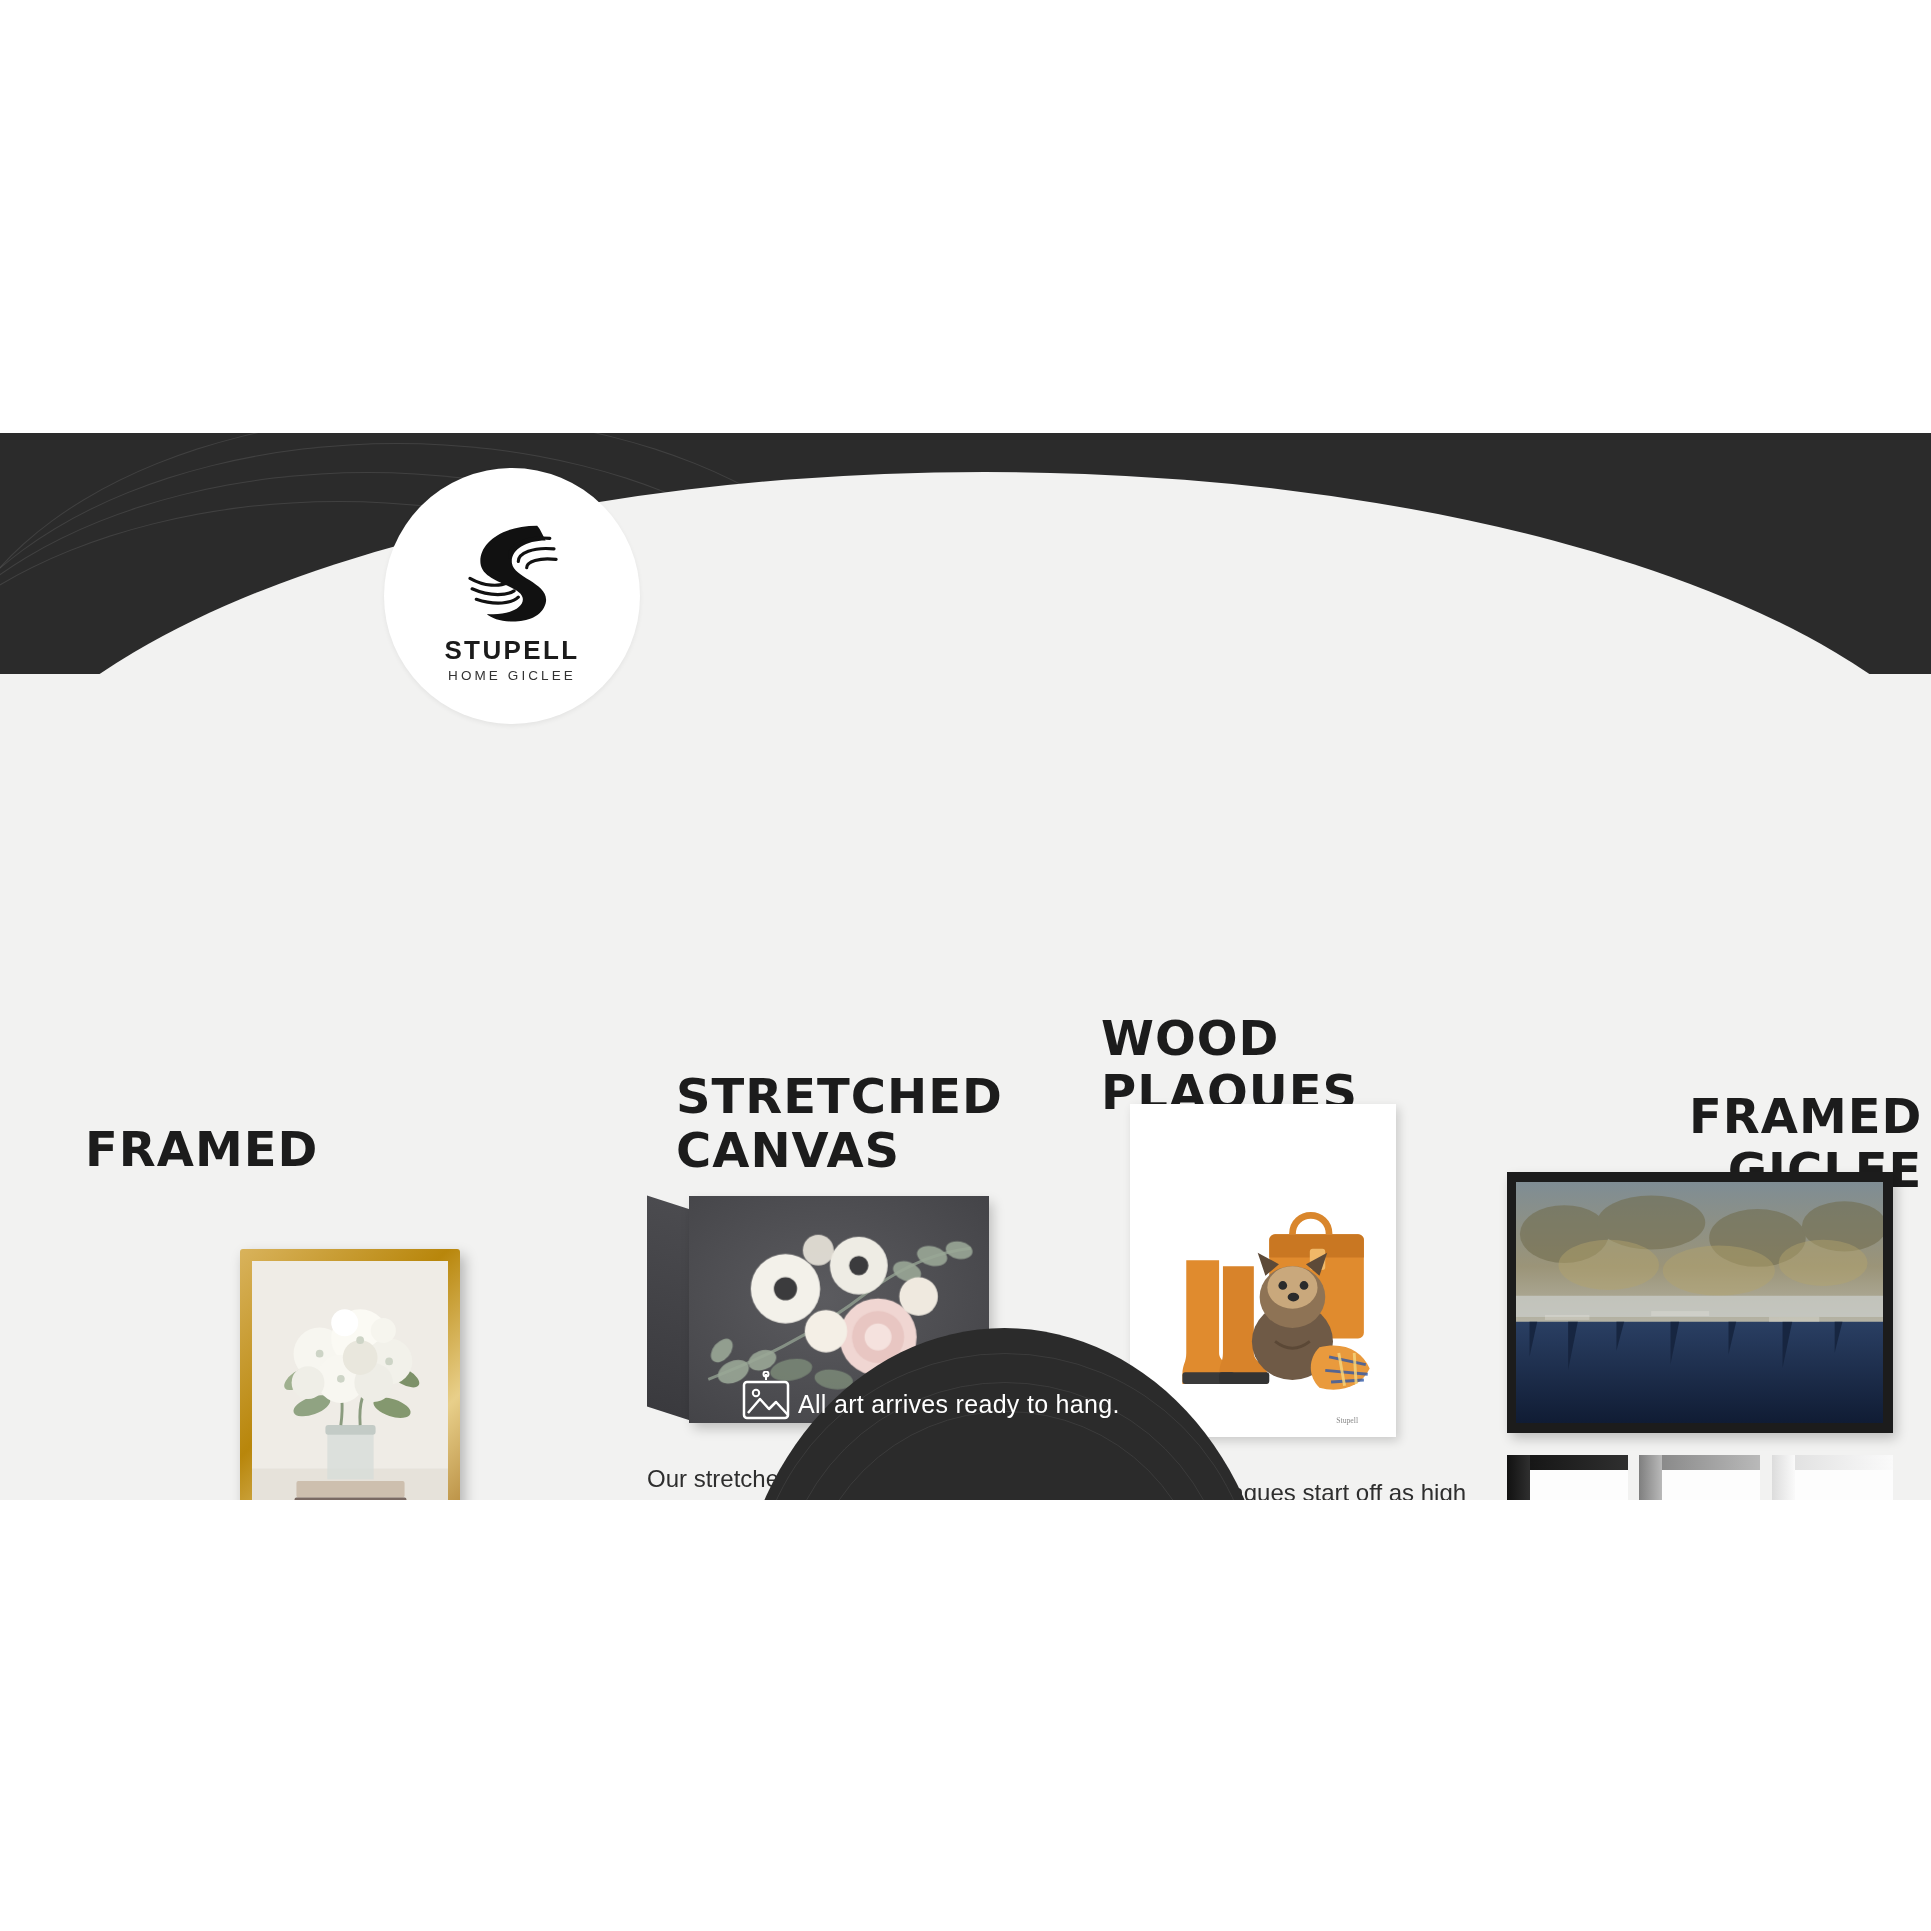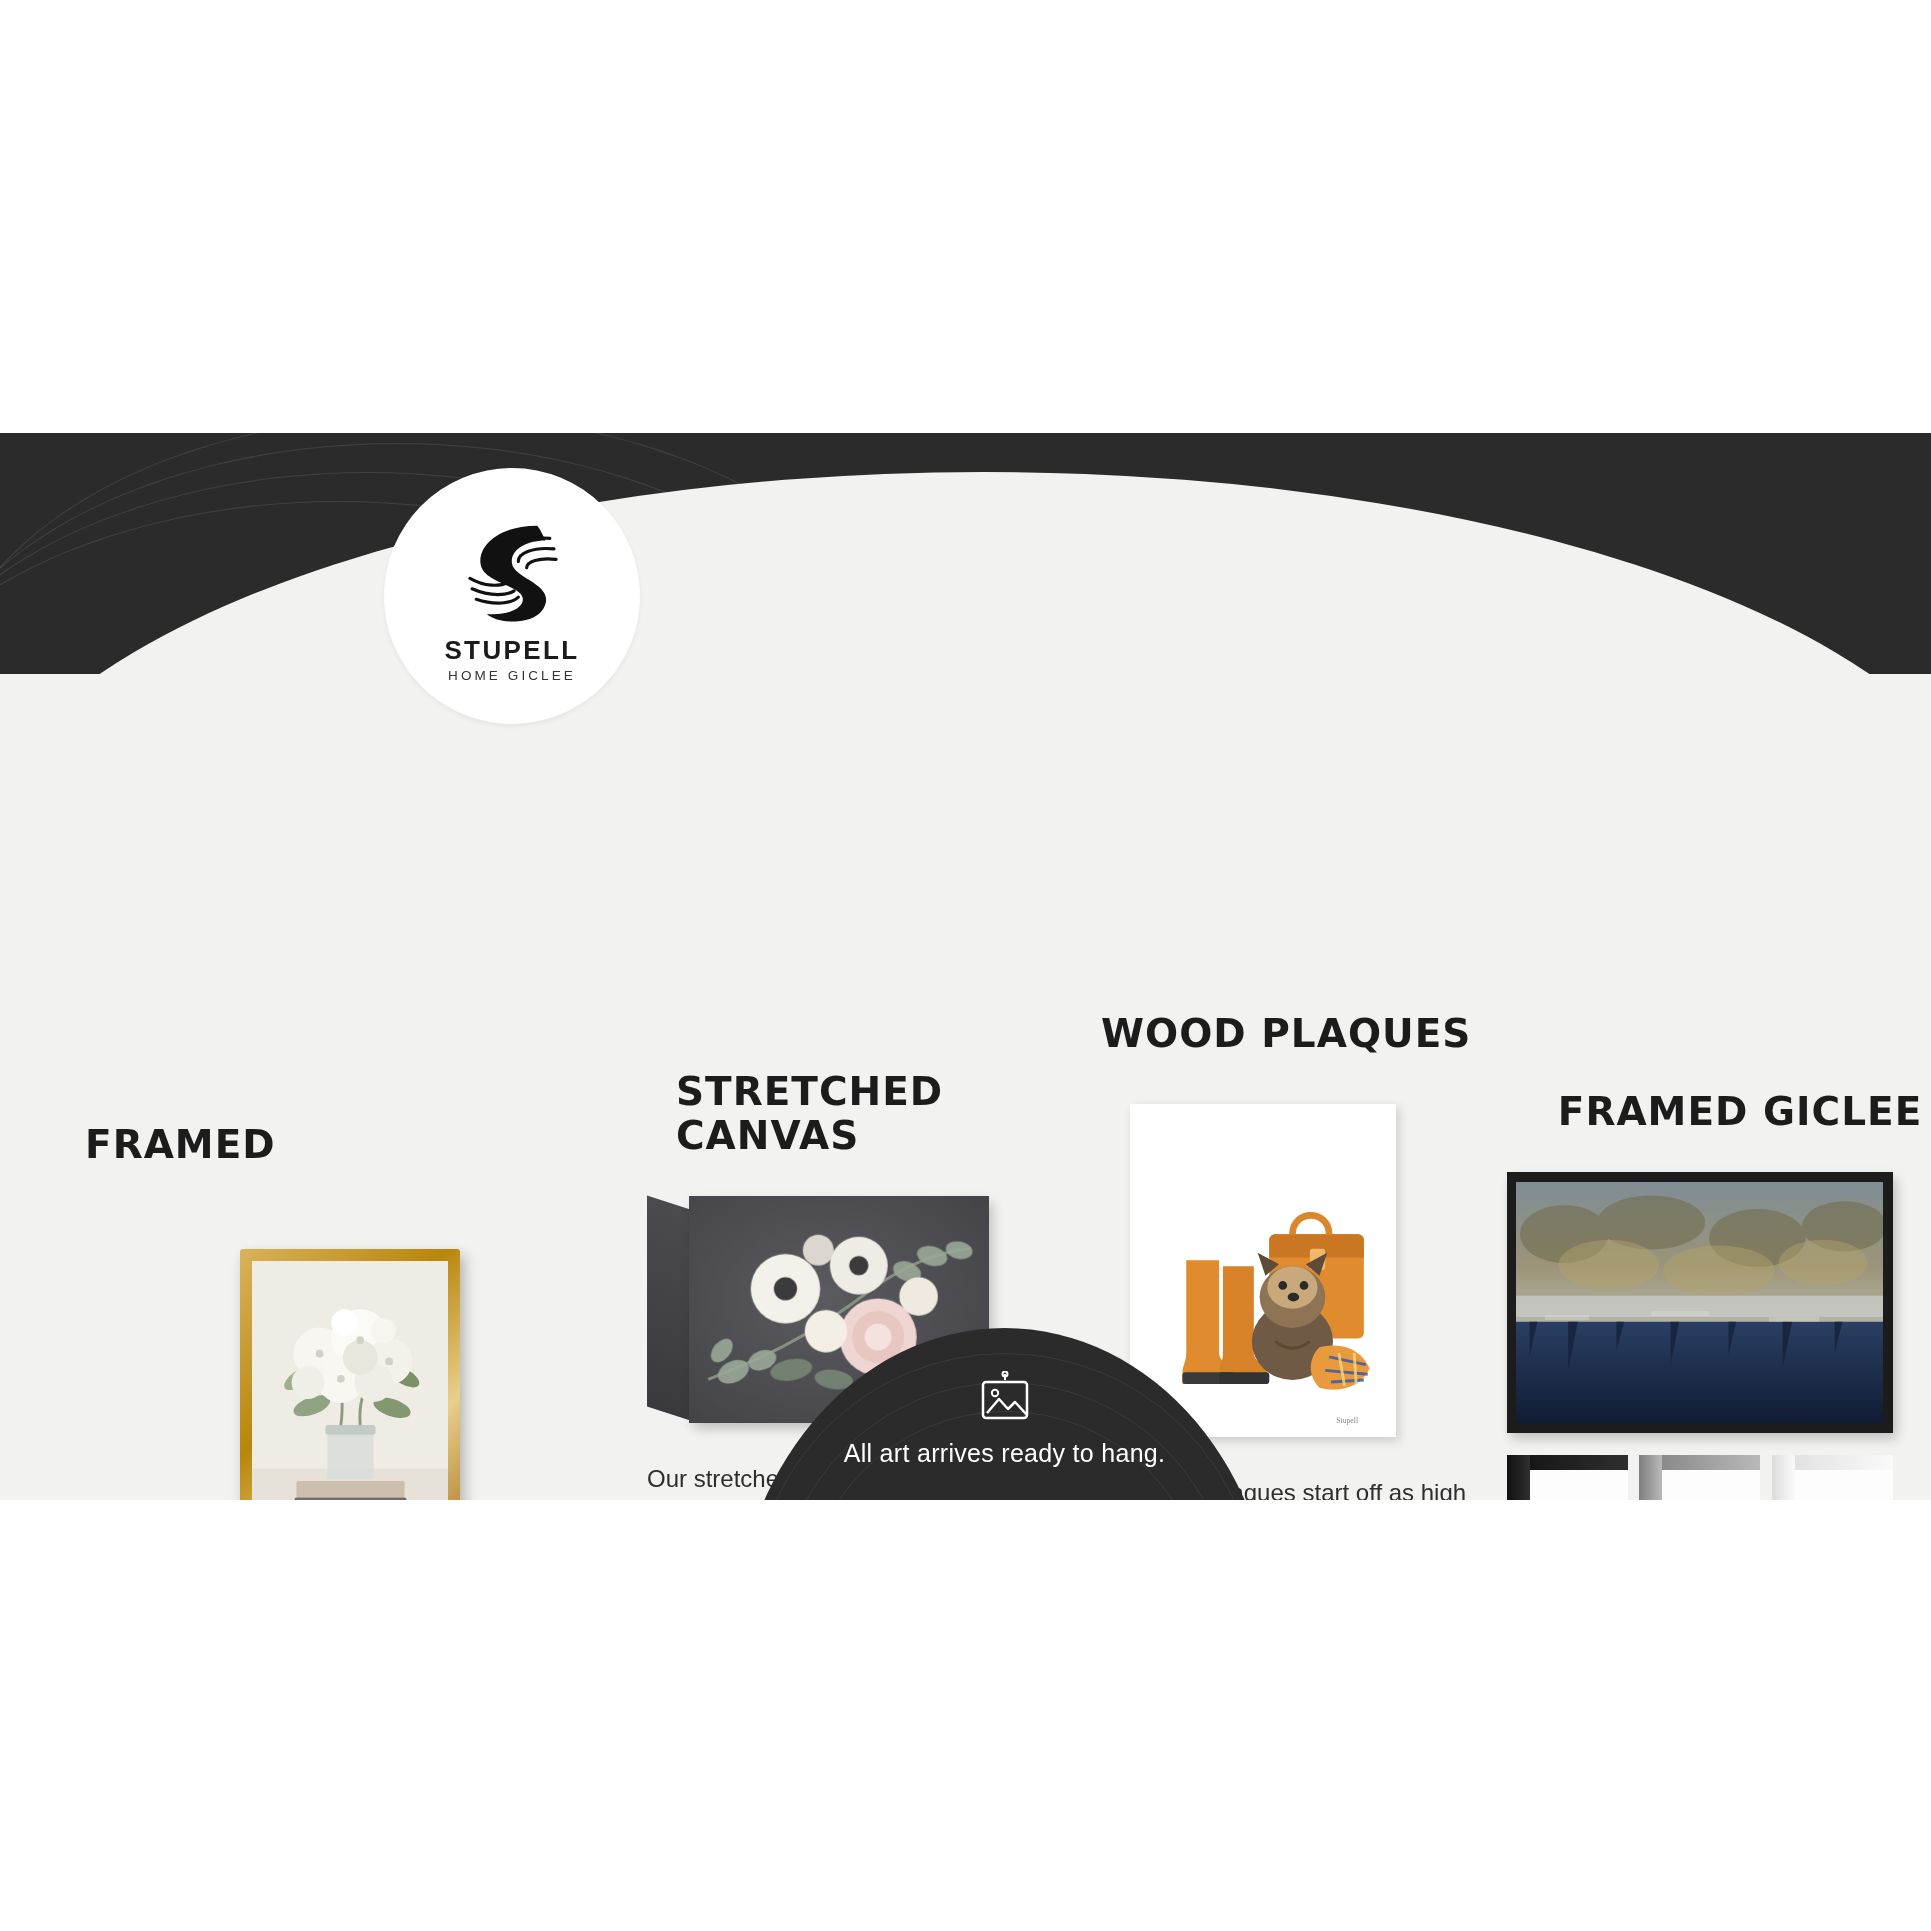--- a/index.html
+++ b/index.html
@@ -55,21 +55,21 @@
   }
 
   
   .col{position:absolute;}
   .col-title{
     font-family:"DejaVu Sans", sans-serif;
     font-weight:bold;
     color:#1c1c1c;
     letter-spacing:1px;
     line-height:1.12;
-    font-size:39px;
+    font-size:48px;
     text-transform:uppercase;
   }
   .col-body{
     font-family:"Liberation Sans", sans-serif;
     font-size:24px;
     line-height:1.52;
     color:#2e2e2e;
   }
 
   
@@ -146,21 +146,21 @@
     border-radius:50% 50% 0 0 / 100% 100% 0 0;
     overflow:hidden;
     z-index:4;
   }
   .bottom-arc .bstripe{
     position:absolute;border-radius:50%;
     border:1.9px solid rgba(255,255,255,0.08);
   }
   .arc-content{
     position:absolute;left:734px;top:1371px;width:541px;
-    display:flex;flex-direction:column;align-items:center;z-index:6;
+    display:flex;flex-direction:row;align-items:center;z-index:6;
   }
   .arc-icon{width:64px;height:54px;}
   .arc-text{
     color:#ffffff;font-size:25px;margin-top:13.5px;
     font-family:"Liberation Sans", sans-serif;letter-spacing:0.3px;
   }
 </style>
 </head>
 <body>
 

